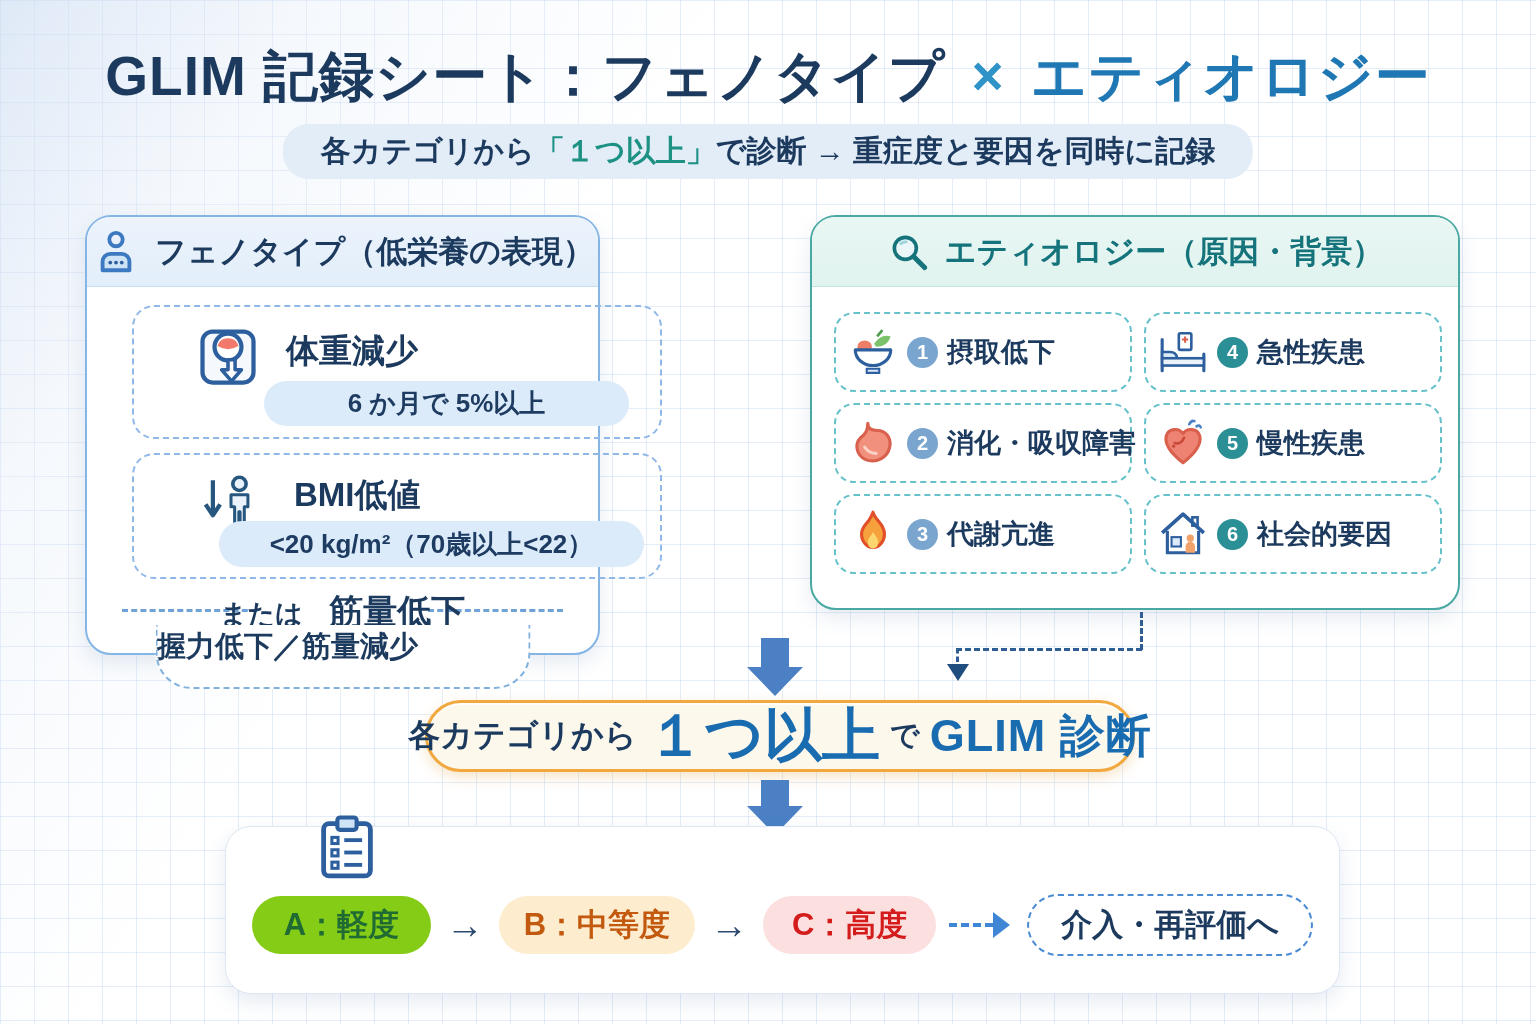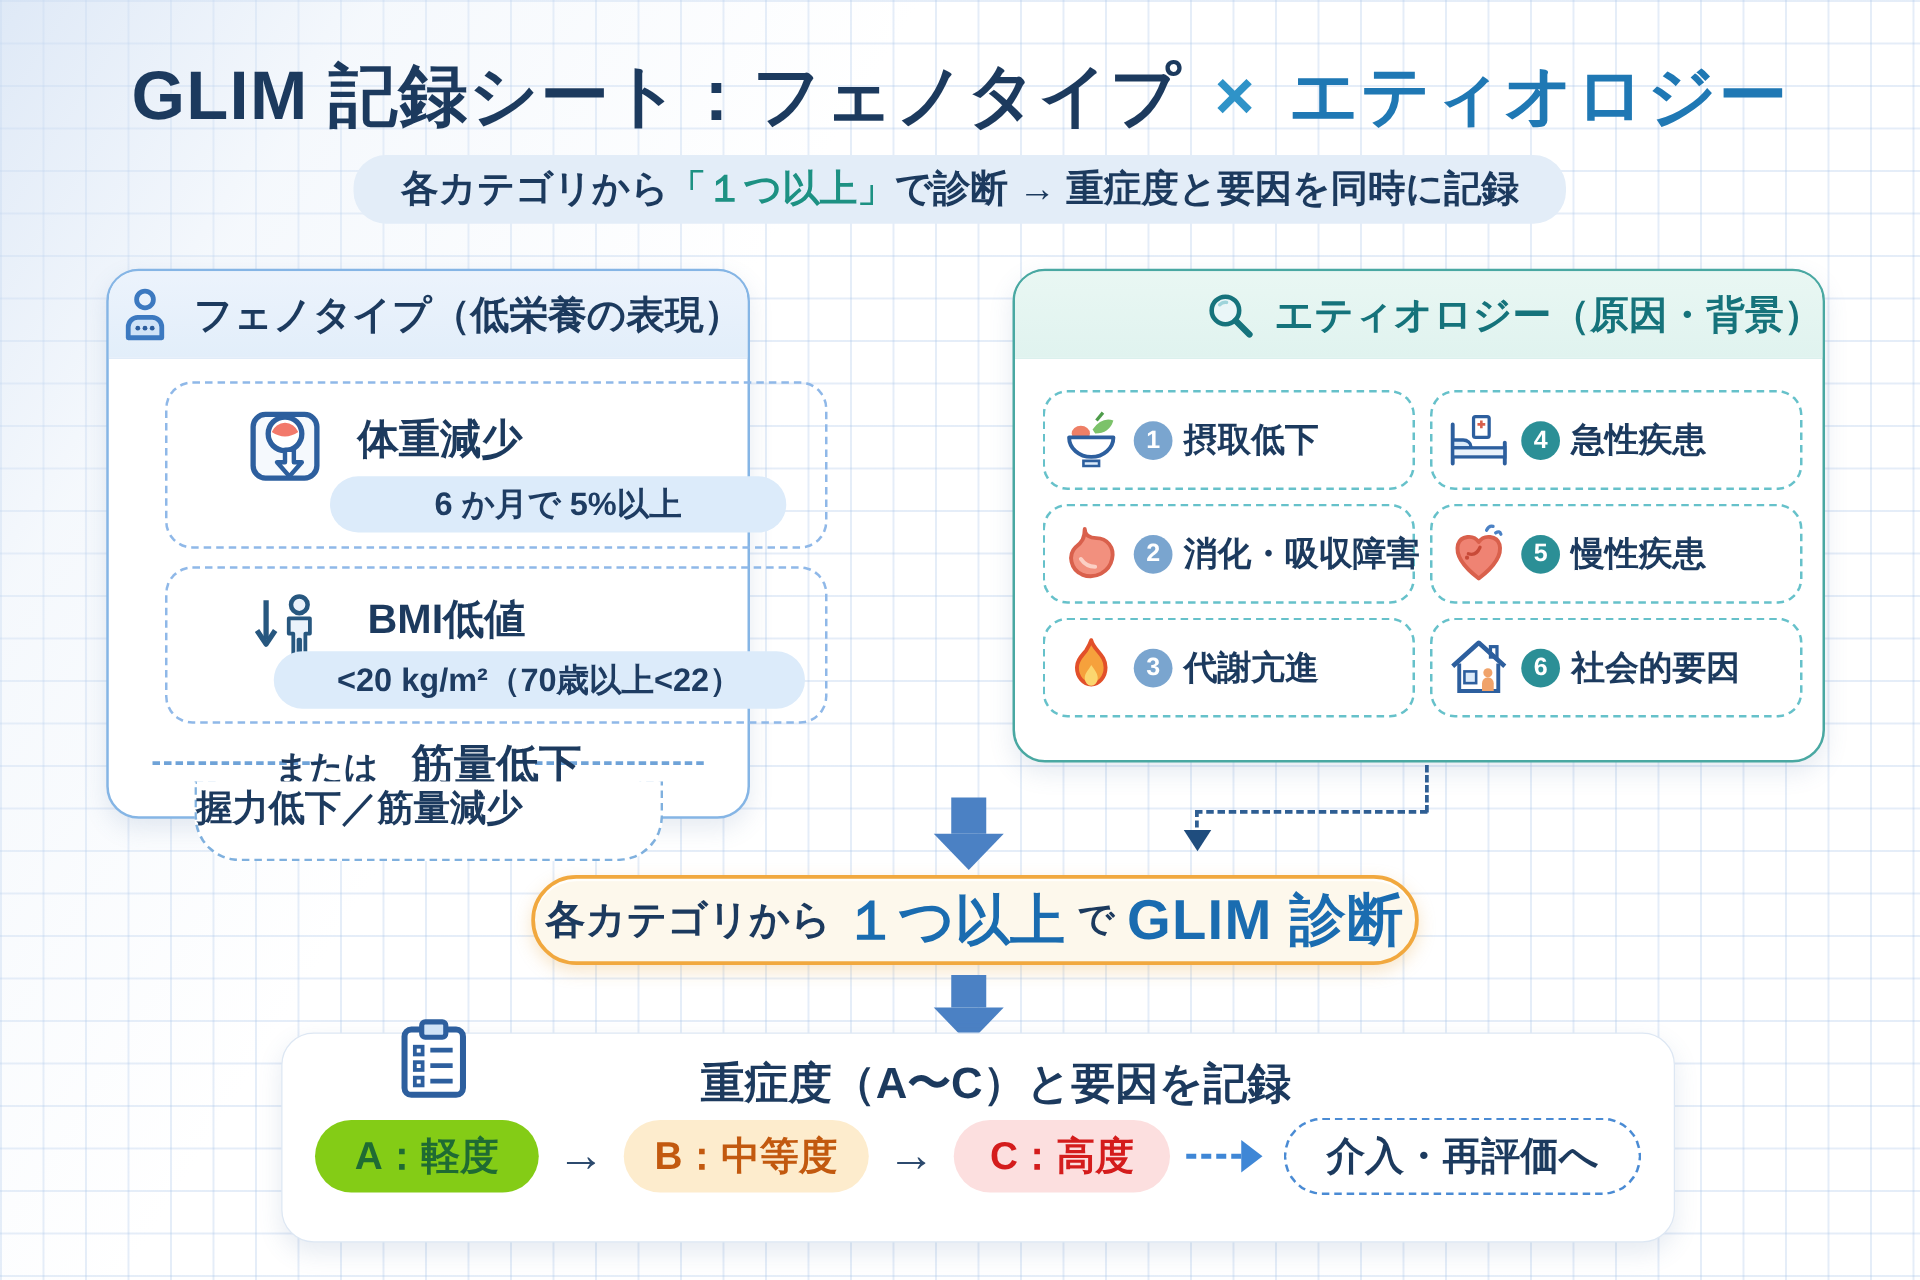--- a/index.html
+++ b/index.html
@@ -45,21 +45,21 @@
   .or-word { font-size:27px; font-weight:800; color:#1c3a5e; margin-right:22px; }
   .or-item { font-size:34px; font-weight:800; color:#1c3a5e; }
   .or-dash { position:absolute; top:392px; width:135px; border-top:3px dashed #6fa3d8; }
   .or-bubble { position:absolute; left:50%; transform:translateX(-50%); top:408px; width:375px; height:64px;
     background:#fff; border:2px dashed #7fb0de; border-top:none; border-radius:0 0 36px 36px;
     display:flex; align-items:flex-start; justify-content:flex-start; padding-top:2px;
     font-size:29px; font-weight:800; color:#1c3a5e; z-index:3; white-space:nowrap; }
 
   
   .etio { left:810px; top:215px; width:650px; height:395px; border:2.5px solid #49a8a2; }
-  .etio .panel-head { background:linear-gradient(#e9f7f3,#e0f3ef); border-bottom:1.5px solid #bfe5df; color:#15737b;justify-content:flex-end; }
+  .etio .panel-head { background:linear-gradient(#e9f7f3,#e0f3ef); border-bottom:1.5px solid #bfe5df; color:#15737b; }
   .etio-cell { position:absolute; width:298px; height:80px; border:2px dashed #66c1ca; border-radius:20px;
     display:flex; align-items:center; gap:9px; padding-left:12px; white-space:nowrap; }
   .etio-cell .lab { font-size:27px; font-weight:800; color:#1c3a5e; }
   .numbadge { min-width:31px; height:31px; border-radius:50%; color:#fff; font-size:20px; font-weight:800;
     display:flex; align-items:center; justify-content:center; }
   .numbadge.blue { background:#7aa5cf; }
   .numbadge.teal { background:#2b8f96; }
   .etio-icon { width:50px; height:50px; flex:0 0 50px; }
 
   
@@ -71,21 +71,21 @@
   .elbow-stub { position:absolute; left:956px; top:648px; height:14px; border-left:3.5px dashed #2e5e93; }
   .elbow-head { position:absolute; left:947px; top:664px; width:0; height:0;
     border-left:11px solid transparent; border-right:11px solid transparent; border-top:17px solid #1f4d7e; }
 
   
   .banner { position:absolute; left:425px; top:700px; width:710px; height:72px;
     background:#fdf8ec; border:3px solid #f1a83e; border-radius:40px;
     box-shadow:0 5px 14px rgba(225,160,60,.28), 0 2px 0 rgba(255,255,255,.8) inset;
     display:flex; align-items:center; justify-content:center; gap:10px; white-space:nowrap; }
   .banner .b-pre { font-size:32px; font-weight:800; color:#1c3a5e; }
-  .banner .b-big { font-size:44px; font-weight:800; color:#1a6cb0; }
+  .banner .b-big { font-size:58px; font-weight:800; color:#1a6cb0; }
   .banner .b-mid { font-size:29px; font-weight:800; color:#1c3a5e; }
   .banner .b-end { font-size:45px; font-weight:800; color:#1a6cb0; letter-spacing:1px; }
 
   
   .record { left:225px; top:826px; width:1115px; height:168px; border:1.5px solid #dde7f3; }
   .clipboard { position:absolute; left:88px; top:-16px; width:66px; height:72px; }
   .record-title { position:absolute; top:16px; left:50%; transform:translateX(-47%);
     font-size:35px; font-weight:800; color:#1c3a5e; white-space:nowrap; }
   .sev-row { position:absolute; left:26px; right:26px; top:66px; height:64px;
     display:flex; align-items:center; gap:13px; white-space:nowrap; }
@@ -262,21 +262,20 @@
     <svg class="clipboard" viewBox="0 0 48 48">
       <rect x="7" y="7" width="34" height="38" rx="4" fill="#fff" stroke="#2d5f9e" stroke-width="3.5"></rect>
       <rect x="17" y="2.5" width="14" height="9" rx="2" fill="#cfe3f7" stroke="#2d5f9e" stroke-width="3"></rect>
       <rect x="13" y="17" width="4.5" height="4.5" fill="none" stroke="#2d5f9e" stroke-width="2.2"></rect>
       <line x1="22" y1="19" x2="35" y2="19" stroke="#2d5f9e" stroke-width="2.8"></line>
       <rect x="13" y="26" width="4.5" height="4.5" fill="none" stroke="#2d5f9e" stroke-width="2.2"></rect>
       <line x1="22" y1="28" x2="35" y2="28" stroke="#2d5f9e" stroke-width="2.8"></line>
       <rect x="13" y="35" width="4.5" height="4.5" fill="none" stroke="#2d5f9e" stroke-width="2.2"></rect>
       <line x1="22" y1="37" x2="35" y2="37" stroke="#2d5f9e" stroke-width="2.8"></line>
     </svg>
-    <div class="record-title">重症度（A〜C）と要因を記録</div>
     <div class="sev-row">
       <div class="sev-pill sev-a">A：軽度</div>
       <span class="sev-arrow">→</span>
       <div class="sev-pill sev-b">B：中等度</div>
       <span class="sev-arrow">→</span>
       <div class="sev-pill sev-c">C：高度</div>
       <span class="dash-arrow">
         <span class="line"></span>
           <span class="head"></span>
       </span>

